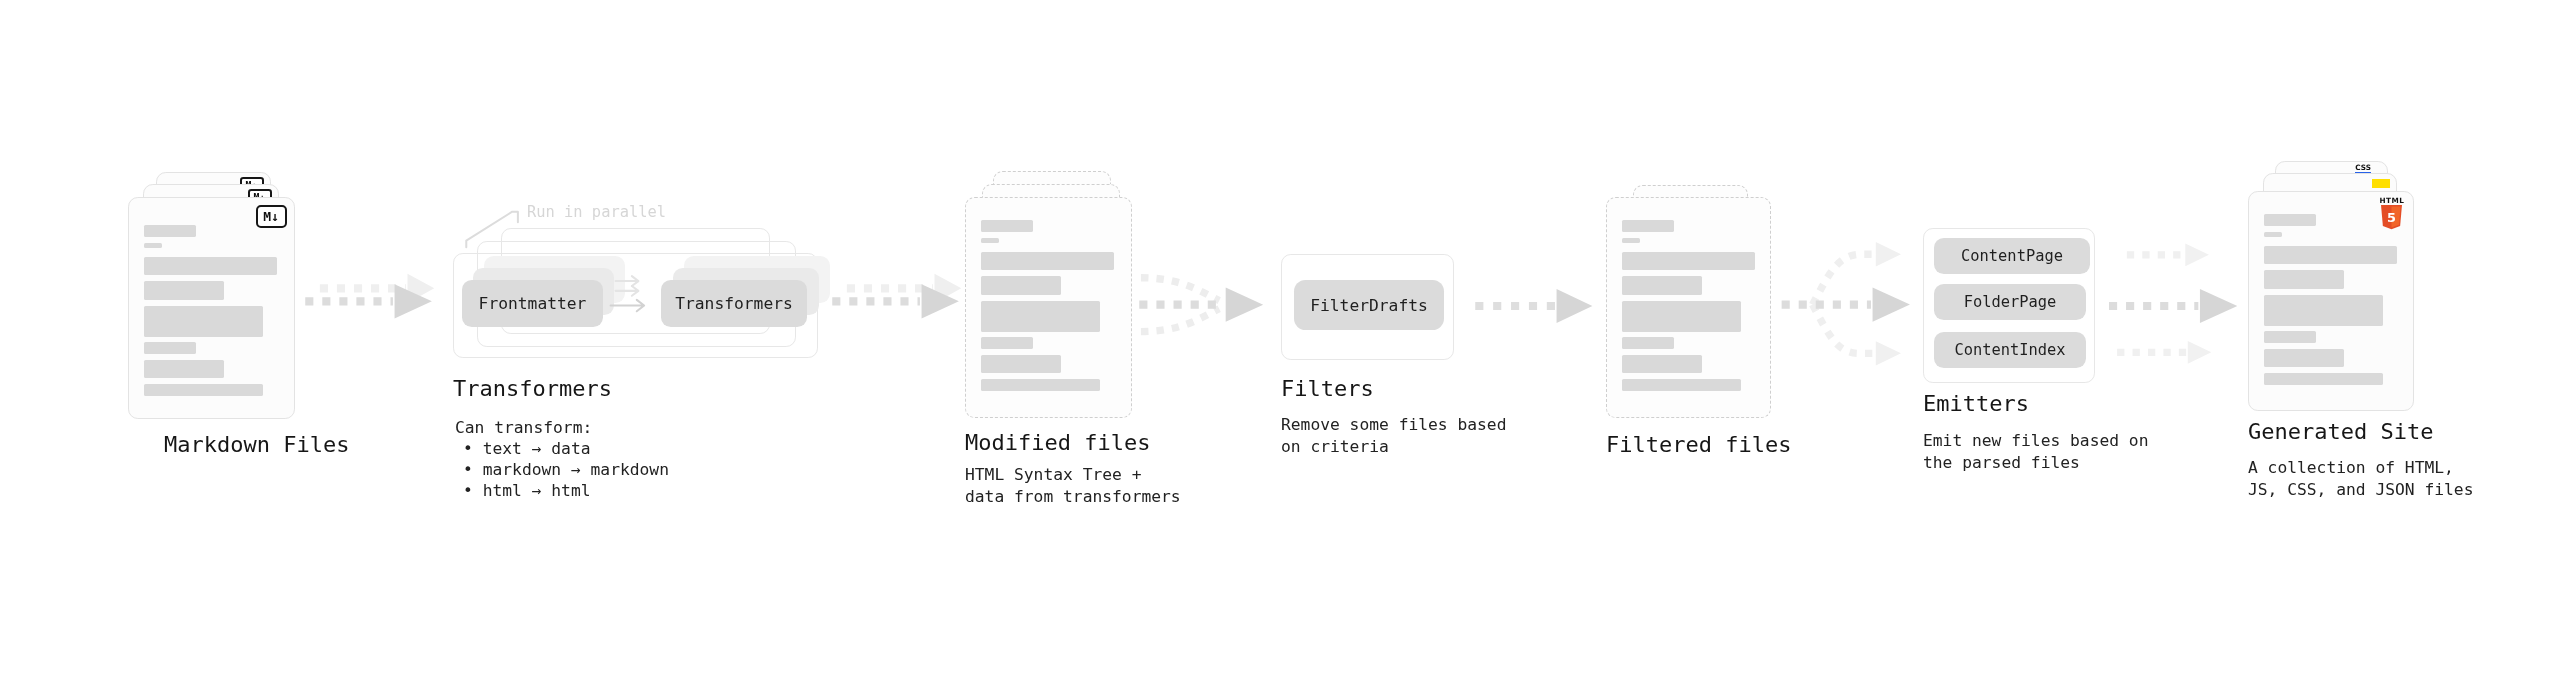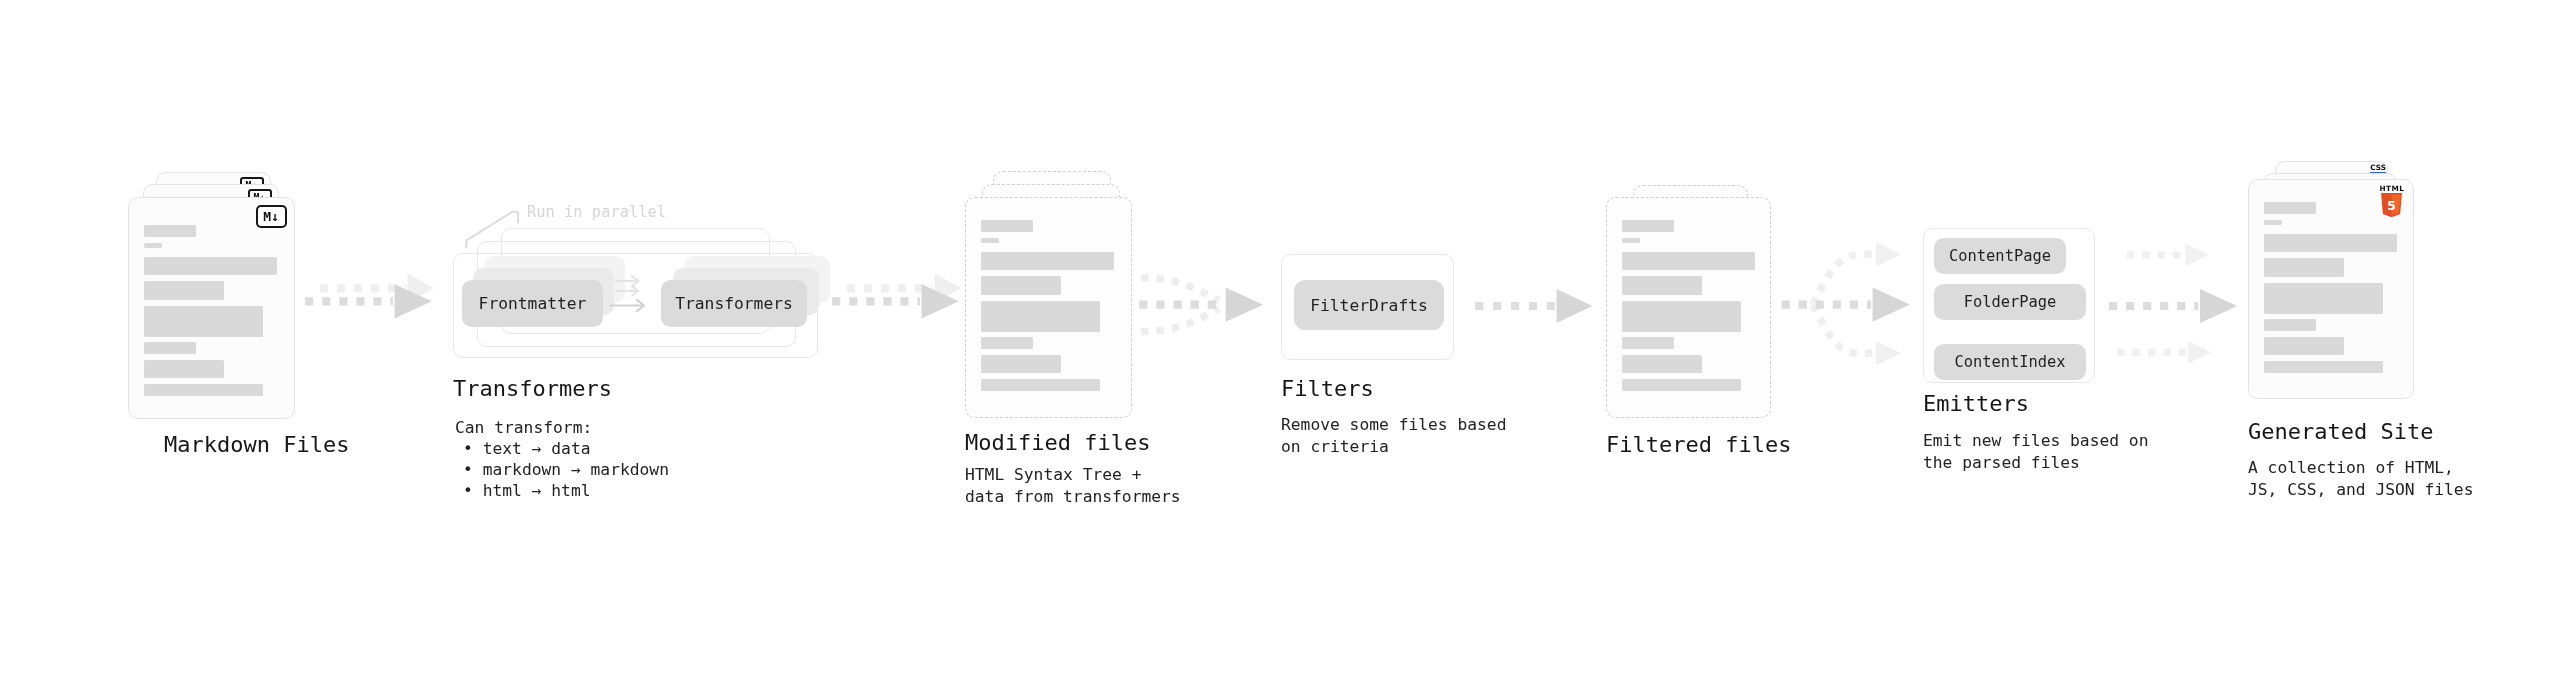--- a/index.html
+++ b/index.html
@@ -29,21 +29,21 @@
   .stage-label{position:absolute;font-size:22px;color:#161616;white-space:nowrap;}
   .stage-desc{position:absolute;font-size:16.3px;line-height:22px;color:#222;white-space:pre-line;}
   .note-text{position:absolute;font-size:15.4px;color:#d6d6d6;white-space:nowrap;}
   .bullets{position:absolute;font-size:16.3px;line-height:21px;color:#222;}
   .bullets .line{white-space:pre;}
   .bullets .indent{padding-left:8.1px;}
   svg{position:absolute;overflow:visible;}
   
   .html5-badge{position:absolute;right:9px;top:4.1px;width:24.4px;text-align:center;}
   .html5-badge .word{font-size:7.3px;font-weight:bold;letter-spacing:0.4px;color:#111;font-family:"DejaVu Sans","Liberation Sans",sans-serif;}
-  .css-chip{position:absolute;right:1px;top:2.4px;font-size:7.3px;font-weight:bold;color:#111;
+  .css-chip{position:absolute;right:16px;top:2.4px;font-size:7.3px;font-weight:bold;color:#111;
     font-family:"DejaVu Sans","Liberation Sans",sans-serif;border-bottom:3.3px solid #2862e9;padding-bottom:0.8px;line-height:1;text-align:center;}
   .js-chip{position:absolute;right:6.5px;top:4.9px;width:18px;height:9px;background:#ffdf00;}
 </style>
 </head>
 <body>
 
 <div class="canvas">
 
   <div>
     <div class="card" style="left:156px;top:172px;width:115px;height:98px;">
@@ -176,23 +176,23 @@
     <path d="M40,82 C60,45 70,22 97,20 L116,20" fill="none" stroke="#efefef" stroke-width="9" stroke-dasharray="9 10"></path>
     <polygon points="118,5 118,35 149,20" fill="#f0f0f0"></polygon>
     <path d="M40,82 C60,119 70,142 97,142 L116,142" fill="none" stroke="#efefef" stroke-width="9" stroke-dasharray="9 10"></path>
     <polygon points="118,127 118,157 149,142" fill="#f0f0f0"></polygon>
     <line x1="2" y1="82" x2="112" y2="82" stroke="#dcdcdc" stroke-width="10" stroke-dasharray="10 11"></line>
     <polygon points="114,61 114,103 160,82" fill="#d6d6d6"></polygon>
   </svg>
 
   <div>
     <div class="tbox" style="left:1923px;top:228px;width:172px;height:155px;"></div>
-    <div class="pill" style="left:1934px;top:238px;width:132px;height:36px;font-size:15.4px;">ContentPage</div>
+    <div class="pill" style="left:1934px;top:238px;width:156px;height:36px;font-size:15.4px;">ContentPage</div>
     <div class="pill" style="left:1934px;top:284px;width:152px;height:36px;font-size:15.4px;">FolderPage</div>
-    <div class="pill" style="left:1934px;top:332px;width:152px;height:36px;font-size:15.4px;margin-top:12px;">ContentIndex</div>
+    <div class="pill" style="left:1934px;top:332px;width:152px;height:36px;font-size:15.4px;">ContentIndex</div>
     <div class="stage-label" style="left:1923px;top:391px;">Emitters</div>
     <div class="stage-desc" style="left:1923px;top:430px;">Emit new files based on
 the parsed files</div>
   </div>
 
   <svg style="left:2109px;top:241px;" width="134" height="130" viewBox="0 0 165 160">
     <line x1="22" y1="17" x2="92" y2="17" stroke="#f0f0f0" stroke-width="9" stroke-dasharray="9 10"></line>
     <polygon points="94,3 94,31 123,17" fill="#f1f1f1"></polygon>
     <line x1="0" y1="80" x2="110" y2="80" stroke="#dcdcdc" stroke-width="10" stroke-dasharray="10 11"></line>
     <polygon points="112,59 112,101 158,80" fill="#d6d6d6"></polygon>
@@ -200,21 +200,21 @@
     <polygon points="97,123 97,151 126,137" fill="#f1f1f1"></polygon>
   </svg>
 
   <div>
     <div class="card" style="left:2275px;top:161px;width:113px;height:93px;">
       <span class="css-chip">CSS</span>
     </div>
     <div class="card" style="left:2263px;top:173px;width:134px;height:98px;">
       <span class="js-chip"></span>
     </div>
-    <div class="card" style="left:2248px;top:179px;width:166px;height:220px;">
+    <div class="card" style="left:2248px;top:191px;width:166px;height:220px;">
       <div class="html5-badge">
         <div class="word">HTML</div>
         <svg width="23" height="25" style="position:static;display:block;margin:0 auto;" viewBox="0 0 28 31">
           <path d="M1,0 H27 L24.7,26 L14,30 L3.3,26 Z" fill="#e44d26"></path>
           <path d="M14,2 H25.2 L23.3,24.6 L14,28 Z" fill="#f16529"></path>
           <text x="14" y="21.5" text-anchor="middle" fill="#ffffff" font-size="16" font-weight="bold" font-family="DejaVu Sans, sans-serif">5</text>
         </svg>
       </div>
       <div class="bars">
         <i class="bar" style="width:52px;height:12.2px"></i>

